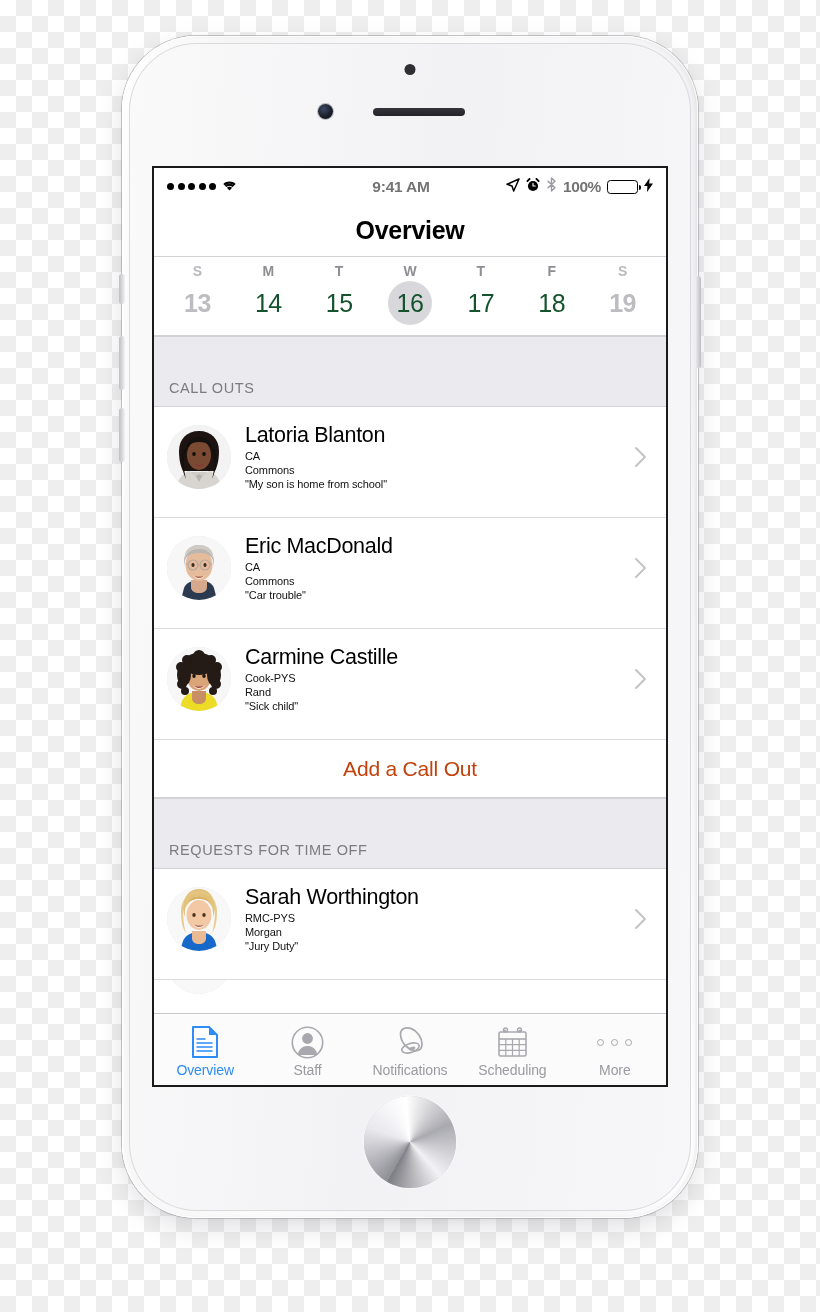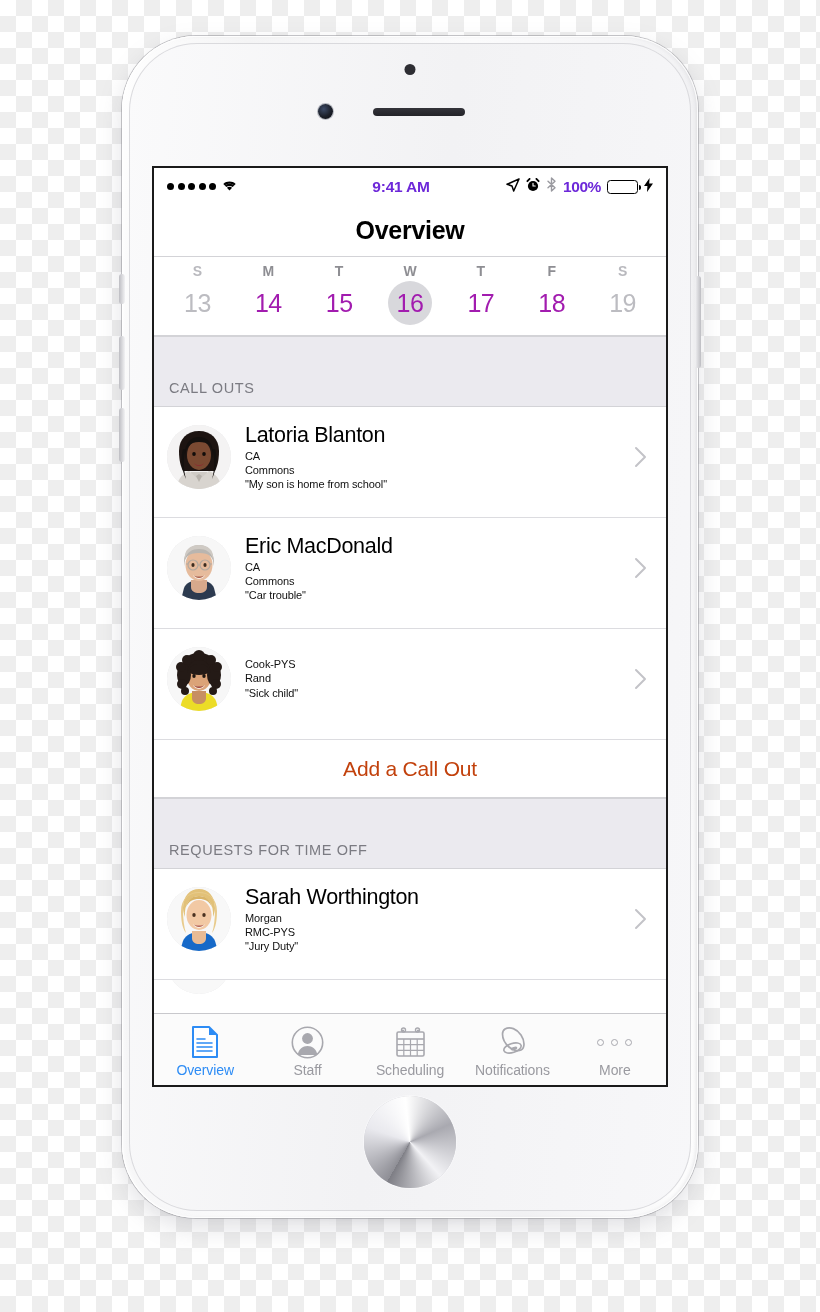--- a/index.html
+++ b/index.html
@@ -126,21 +126,21 @@
   }
 
   
   .status-bar {
     height: 37px;
     display: flex;
     align-items: center;
     padding: 0 13px;
     font-size: 15.5px;
     font-weight: bold;
-    color: #6d28d9;
+    color: #737373;
     flex: 0 0 auto;
   }
   .sb-left { display: flex; align-items: center; gap: 5px; flex: 1; }
   .sig-dots { display: flex; gap: 3.5px; }
   .sig-dots i {
     width: 7px; height: 7px; border-radius: 50%;
     background: #000; display: block;
   }
   .sb-center { flex: 0 0 auto; letter-spacing: -0.2px; }
   .sb-right { display: flex; align-items: center; justify-content: flex-end; gap: 6px; flex: 1; padding-left: 18px; }
@@ -177,23 +177,23 @@
   }
   .day-col {
     flex: 1;
     display: flex; flex-direction: column; align-items: center; gap: 2px;
   }
   .day-letter { font-size: 14px; color: #8e8e93; font-weight: bold; }
   .day-letter.dim { color: #b9b9be; }
   .day-num {
     width: 44px; height: 44px; border-radius: 50%;
     display: flex; align-items: center; justify-content: center;
-    font-size: 25px; color: #a21caf; letter-spacing: -0.5px;
-  }
-  .day-num.dim { color: #bcbcc1; }
+    font-size: 25px; color: #14532d; letter-spacing: -0.5px;
+  }
+  .day-num.dim { color: #bcbcc1; font-weight: bold; }
   .day-num.selected { background: #d8d8dc; }
 
   
   .list-scroll {
     flex: 1 1 auto;
     overflow: hidden;
     background: #fff;
   }
   .section-header {
     background: #ebeaef;
@@ -481,20 +481,21 @@
                   <circle cx="46" cy="44" r="4"></circle>
             </g>
             <path d="M20 26c1-9 6-13 12-13s11 4 12 13c-3-7-6-9-12-9s-9 2-12 9z" fill="#241a16"></path>
             <ellipse cx="27" cy="29" rx="1.7" ry="2" fill="#1d140f"></ellipse>
             <ellipse cx="37" cy="29" rx="1.7" ry="2" fill="#1d140f"></ellipse>
             <path d="M26 38c4 4 8 4 12 0-2 5-10 5-12 0z" fill="#fff"></path>
             <path d="M26 38c4 4 8 4 12 0-2 2-10 2-12 0z" fill="#9e4a45"></path>
           </svg>
         </div>
         <div class="row-body">
+          <div class="row-name">Carmine Castille</div>
           <div class="row-line">Cook-PYS</div>
           <div class="row-line">Rand</div>
           <div class="row-line">"Sick child"</div>
         </div>
         <div class="chev">
           <svg width="13" height="22" viewBox="0 0 13 22">
                 <path d="M2 2l9 9-9 9" fill="none" stroke="#c3c3c8" stroke-width="2" stroke-linecap="round" stroke-linejoin="round"></path>
               </svg>
         </div>
       </div>
@@ -518,22 +519,22 @@
             <path d="M16 22c0 10 1 18 3 24-4-5-5-14-5-22 0-12 8-19 18-19s18 7 18 19c0 8-1 17-5 22 2-6 3-14 3-24 0-12-7-16-16-16s-16 4-16 16z" fill="#e8cb8c"></path>
             <path d="M19 20c2-8 7-11 13-11s11 3 13 11c-3-6-7-8-13-8s-10 2-13 8z" fill="#d9b468"></path>
             <ellipse cx="27" cy="28" rx="1.7" ry="2" fill="#4a3220"></ellipse>
             <ellipse cx="37" cy="28" rx="1.7" ry="2" fill="#4a3220"></ellipse>
             <path d="M26 37c4 4 8 4 12 0-2 5-10 5-12 0z" fill="#fff"></path>
             <path d="M26 37c4 4 8 4 12 0-2 2-10 2-12 0z" fill="#b1635a"></path>
           </svg>
         </div>
         <div class="row-body">
           <div class="row-name">Sarah Worthington</div>
+          <div class="row-line">RMC-PYS</div>
           <div class="row-line">Morgan</div>
-          <div class="row-line">RMC-PYS</div>
           <div class="row-line">"Jury Duty"</div>
         </div>
         <div class="chev">
           <svg width="13" height="22" viewBox="0 0 13 22">
                 <path d="M2 2l9 9-9 9" fill="none" stroke="#c3c3c8" stroke-width="2" stroke-linecap="round" stroke-linejoin="round"></path>
               </svg>
         </div>
       </div>
 
       <div class="row partial">
@@ -564,51 +565,51 @@
 
       <div class="tab">
         <div class="ico">
           <svg width="33" height="33" viewBox="0 0 33 33">
             <circle cx="16.5" cy="16.5" r="15.2" fill="none" stroke="#a8a8ae" stroke-width="1.6"></circle>
             <circle cx="16.5" cy="12.5" r="5.4" fill="#a8a8ae"></circle>
             <path d="M6.5 29c1.2-6 5.2-9 10-9s8.8 3 10 9z" fill="#a8a8ae"></path>
           </svg>
         </div>
         <div class="lbl">Staff</div>
+      </div>
+
+      <div class="tab">
+        <div class="ico">
+          <svg width="34" height="32" viewBox="0 0 34 32">
+            <path d="M10 3c5-3 12 0 16 6s4 13 0 15c-3 1.6-8 .5-12-3s-6.5-9-6.5-13c0-2 1-4 2.5-5z" fill="none" stroke="#a8a8ae" stroke-width="1.7" stroke-linejoin="round"></path>
+            <ellipse cx="17.5" cy="22" rx="9" ry="4.5" transform="rotate(-18 17.5 22)" fill="none" stroke="#a8a8ae" stroke-width="1.6"></ellipse>
+            <ellipse cx="19" cy="22.5" rx="3.4" ry="1.7" transform="rotate(-18 19 22.5)" fill="#a8a8ae"></ellipse>
+          </svg>
+        </div>
+        <div class="lbl">Notifications</div>
       </div>
 
       <div class="tab">
         <div class="ico">
           <svg width="33" height="32" viewBox="0 0 33 32">
             <path d="M8 4.5h2M23 4.5h2" stroke="#a8a8ae" stroke-width="1.4"></path>
             <circle cx="9.5" cy="4" r="2" fill="none" stroke="#a8a8ae" stroke-width="1.4"></circle>
             <circle cx="23.5" cy="4" r="2" fill="none" stroke="#a8a8ae" stroke-width="1.4"></circle>
             <rect x="3" y="6" width="27" height="24" rx="1.5" fill="none" stroke="#a8a8ae" stroke-width="1.6"></rect>
             <path d="M3 13h27" stroke="#a8a8ae" stroke-width="1.6"></path>
             <g stroke="#a8a8ae" stroke-width="1.2">
               <path d="M9.8 13v17M16.5 13v17M23.2 13v17M3 18.6h27M3 24.3h27"></path>
             </g>
           </svg>
         </div>
         <div class="lbl">Scheduling</div>
       </div>
 
       <div class="tab">
         <div class="ico">
-          <svg width="34" height="32" viewBox="0 0 34 32">
-            <path d="M10 3c5-3 12 0 16 6s4 13 0 15c-3 1.6-8 .5-12-3s-6.5-9-6.5-13c0-2 1-4 2.5-5z" fill="none" stroke="#a8a8ae" stroke-width="1.7" stroke-linejoin="round"></path>
-            <ellipse cx="17.5" cy="22" rx="9" ry="4.5" transform="rotate(-18 17.5 22)" fill="none" stroke="#a8a8ae" stroke-width="1.6"></ellipse>
-            <ellipse cx="19" cy="22.5" rx="3.4" ry="1.7" transform="rotate(-18 19 22.5)" fill="#a8a8ae"></ellipse>
-          </svg>
-        </div>
-        <div class="lbl">Notifications</div>
-      </div>
-
-      <div class="tab">
-        <div class="ico">
           <span class="dots3">
                 <i></i>
                 <i></i>
                 <i></i>
               </span>
         </div>
         <div class="lbl">More</div>
       </div>
 
     </div>

